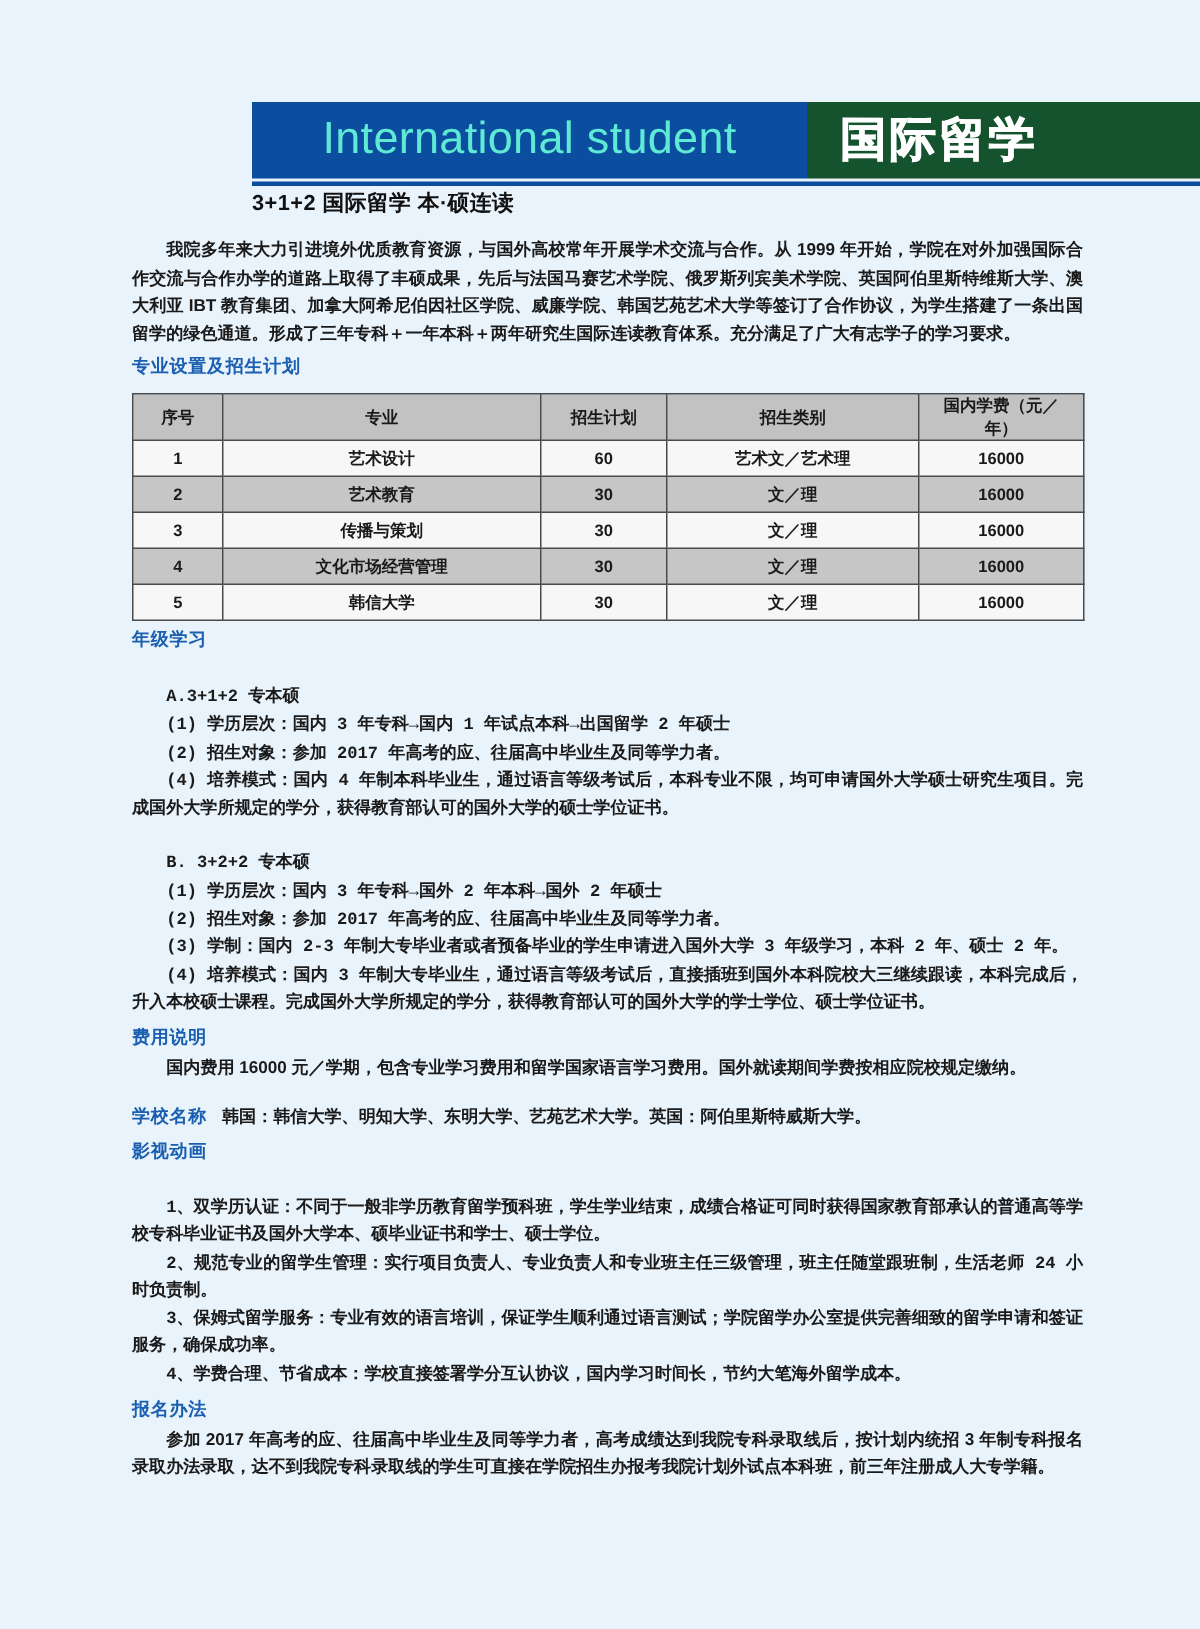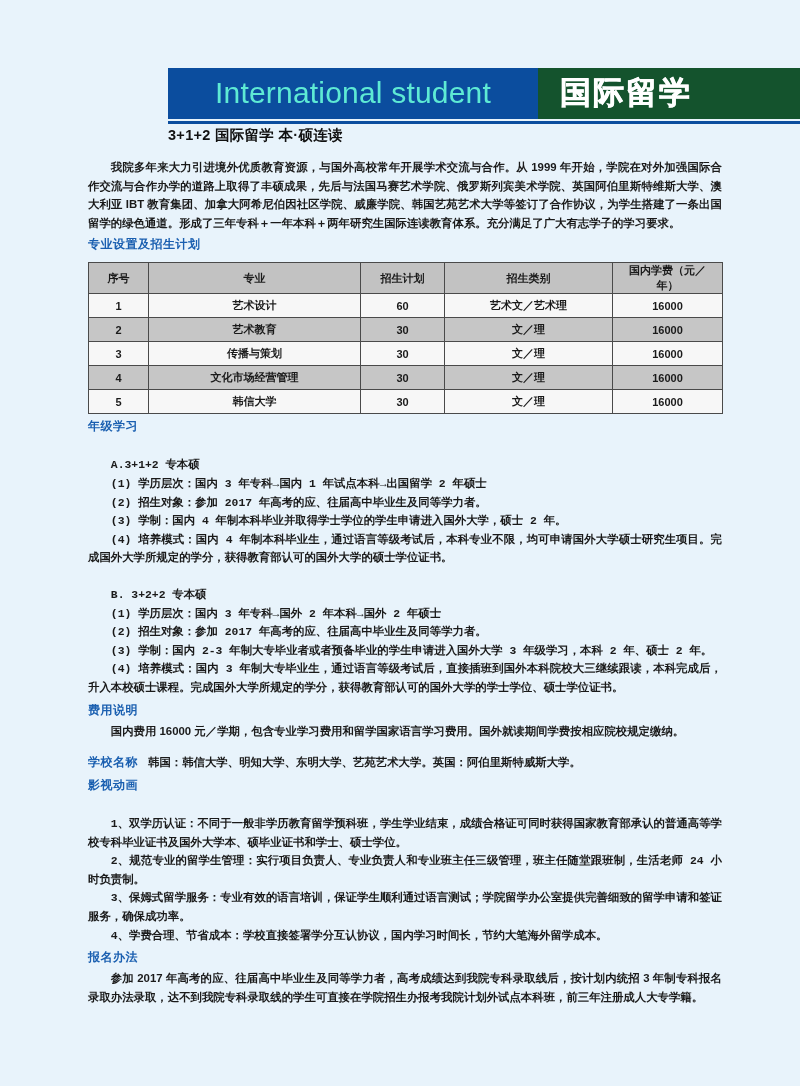--- a/index.html
+++ b/index.html
@@ -244,21 +244,20 @@
           <td>16000</td>
         </tr>
       </tbody>
     </table>
 
     <h2 class="section sec-gap-top">年级学习</h2>
     <div class="list-block">
       <p class="body sub-label">A.3+1+2 专本硕</p>
       <p class="body indent">(1) 学历层次：国内 3 年专科→国内 1 年试点本科→出国留学 2 年硕士</p>
       <p class="body indent">(2) 招生对象：参加 2017 年高考的应、往届高中毕业生及同等学力者。</p>
-      <p class="body indent">(3) 学制：国内 4 年制本科毕业并取得学士学位的学生申请进入国外大学，硕士 2 年。</p>
       <p class="body indent">(4) 培养模式：国内 4 年制本科毕业生，通过语言等级考试后，本科专业不限，均可申请国外大学硕士研究生项目。完成国外大学所规定的学分，获得教育部认可的国外大学的硕士学位证书。</p>
     </div>
     <div class="list-block">
       <p class="body sub-label">B. 3+2+2 专本硕</p>
       <p class="body indent">(1) 学历层次：国内 3 年专科→国外 2 年本科→国外 2 年硕士</p>
       <p class="body indent">(2) 招生对象：参加 2017 年高考的应、往届高中毕业生及同等学力者。</p>
       <p class="body indent">(3) 学制：国内 2-3 年制大专毕业者或者预备毕业的学生申请进入国外大学 3 年级学习，本科 2 年、硕士 2 年。</p>
       <p class="body indent">(4) 培养模式：国内 3 年制大专毕业生，通过语言等级考试后，直接插班到国外本科院校大三继续跟读，本科完成后，升入本校硕士课程。完成国外大学所规定的学分，获得教育部认可的国外大学的学士学位、硕士学位证书。</p>
     </div>
 

